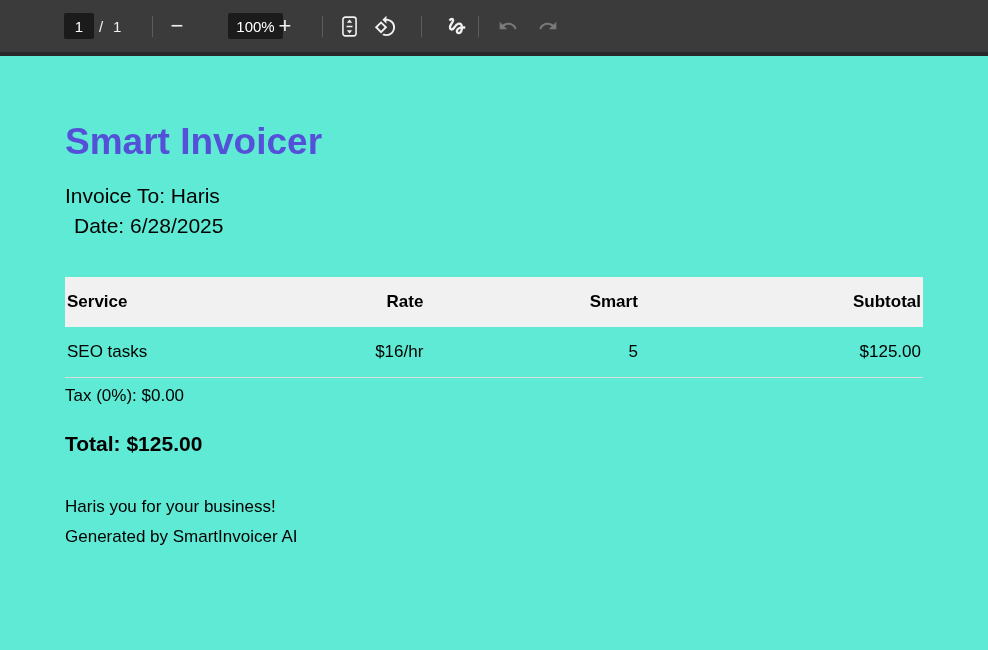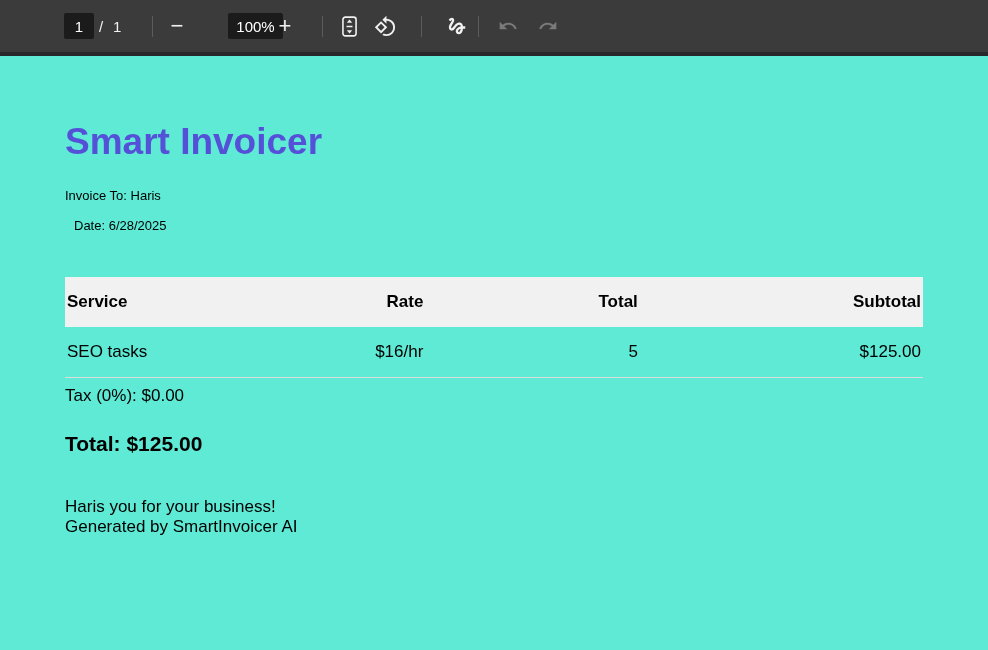--- a/index.html
+++ b/index.html
@@ -52,40 +52,40 @@
 
   
   .doc{
     position:absolute;left:0;top:56px;width:988px;height:636px;background:#5eead4;
     padding:0 65px;color:var(--text);
   }
   .inv-title{
     margin-top:64px;font-size:37px;line-height:44px;font-weight:bold;color:var(--accent);
     letter-spacing:0px;
   }
-  .inv-line{font-size:13px;line-height:20px;}
+  .inv-line{font-size:21px;line-height:20px;}
   .inv-to{margin-top:22px;}
   .inv-date{margin-top:10px;margin-left:9px;}
 
   table.inv-table{
     width:858px;margin-top:41px;border-collapse:collapse;table-layout:fixed;
     font-size:17px;
   }
   .inv-table col.c1{width:21%;} .inv-table col.c2{width:21%;}
   .inv-table col.c3{width:25%;} .inv-table col.c4{width:33%;}
   .inv-table thead th{
     background:var(--header-bg);font-weight:bold;padding:15px 2px;
   }
   .inv-table td{padding:15px 2px;border-bottom:1px solid var(--row-border);}
   .ta-l{text-align:left;} .ta-r{text-align:right;}
 
   .tax-line{margin-top:8px;font-size:17px;line-height:19px;}
   .total-line{margin-top:27px;font-size:21px;line-height:24px;font-weight:bold;}
   .foot-1{margin-top:41px;font-size:17px;line-height:20px;}
-  .foot-2{font-size:17px;line-height:20px;}
+  .foot-2{margin-top:10px;font-size:17px;line-height:20px;}
 
   svg{display:block;}
 </style>
 </head>
 <body>
 
 <div class="viewer">
 
   <div class="toolbar">
 
@@ -161,21 +161,21 @@
       <colgroup>
           <col class="c1">
           <col class="c2">
           <col class="c3">
           <col class="c4">
         </colgroup>
       <thead>
         <tr>
           <th class="ta-l">Service</th>
           <th class="ta-r">Rate</th>
-          <th class="ta-r">Total</th>
+          <th class="ta-r">Smart</th>
           <th class="ta-r">Subtotal</th>
         </tr>
       </thead>
       <tbody>
         <tr>
           <td class="ta-l">SEO tasks</td>
           <td class="ta-r">$16/hr</td>
           <td class="ta-r">5</td>
           <td class="ta-r">$125.00</td>
         </tr>

